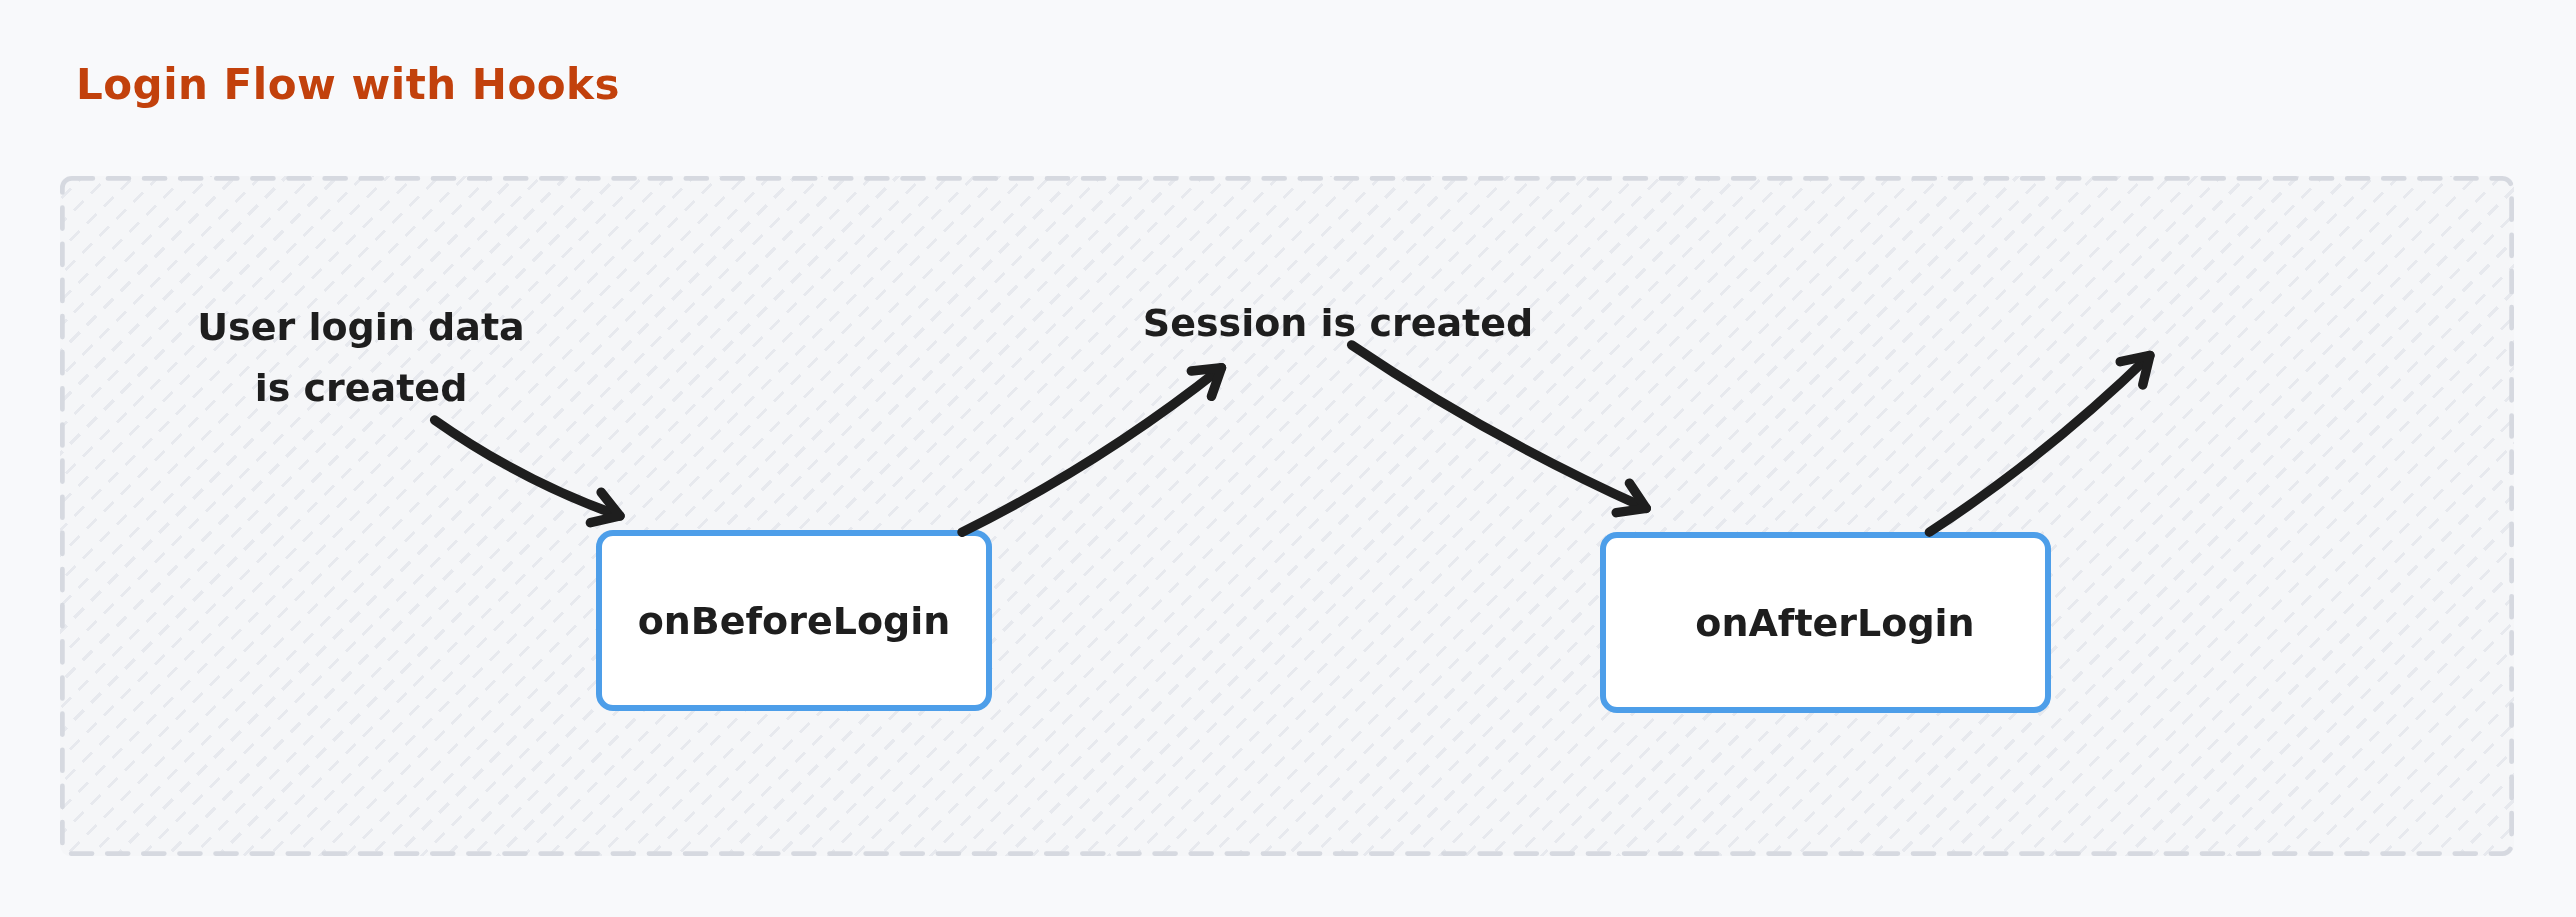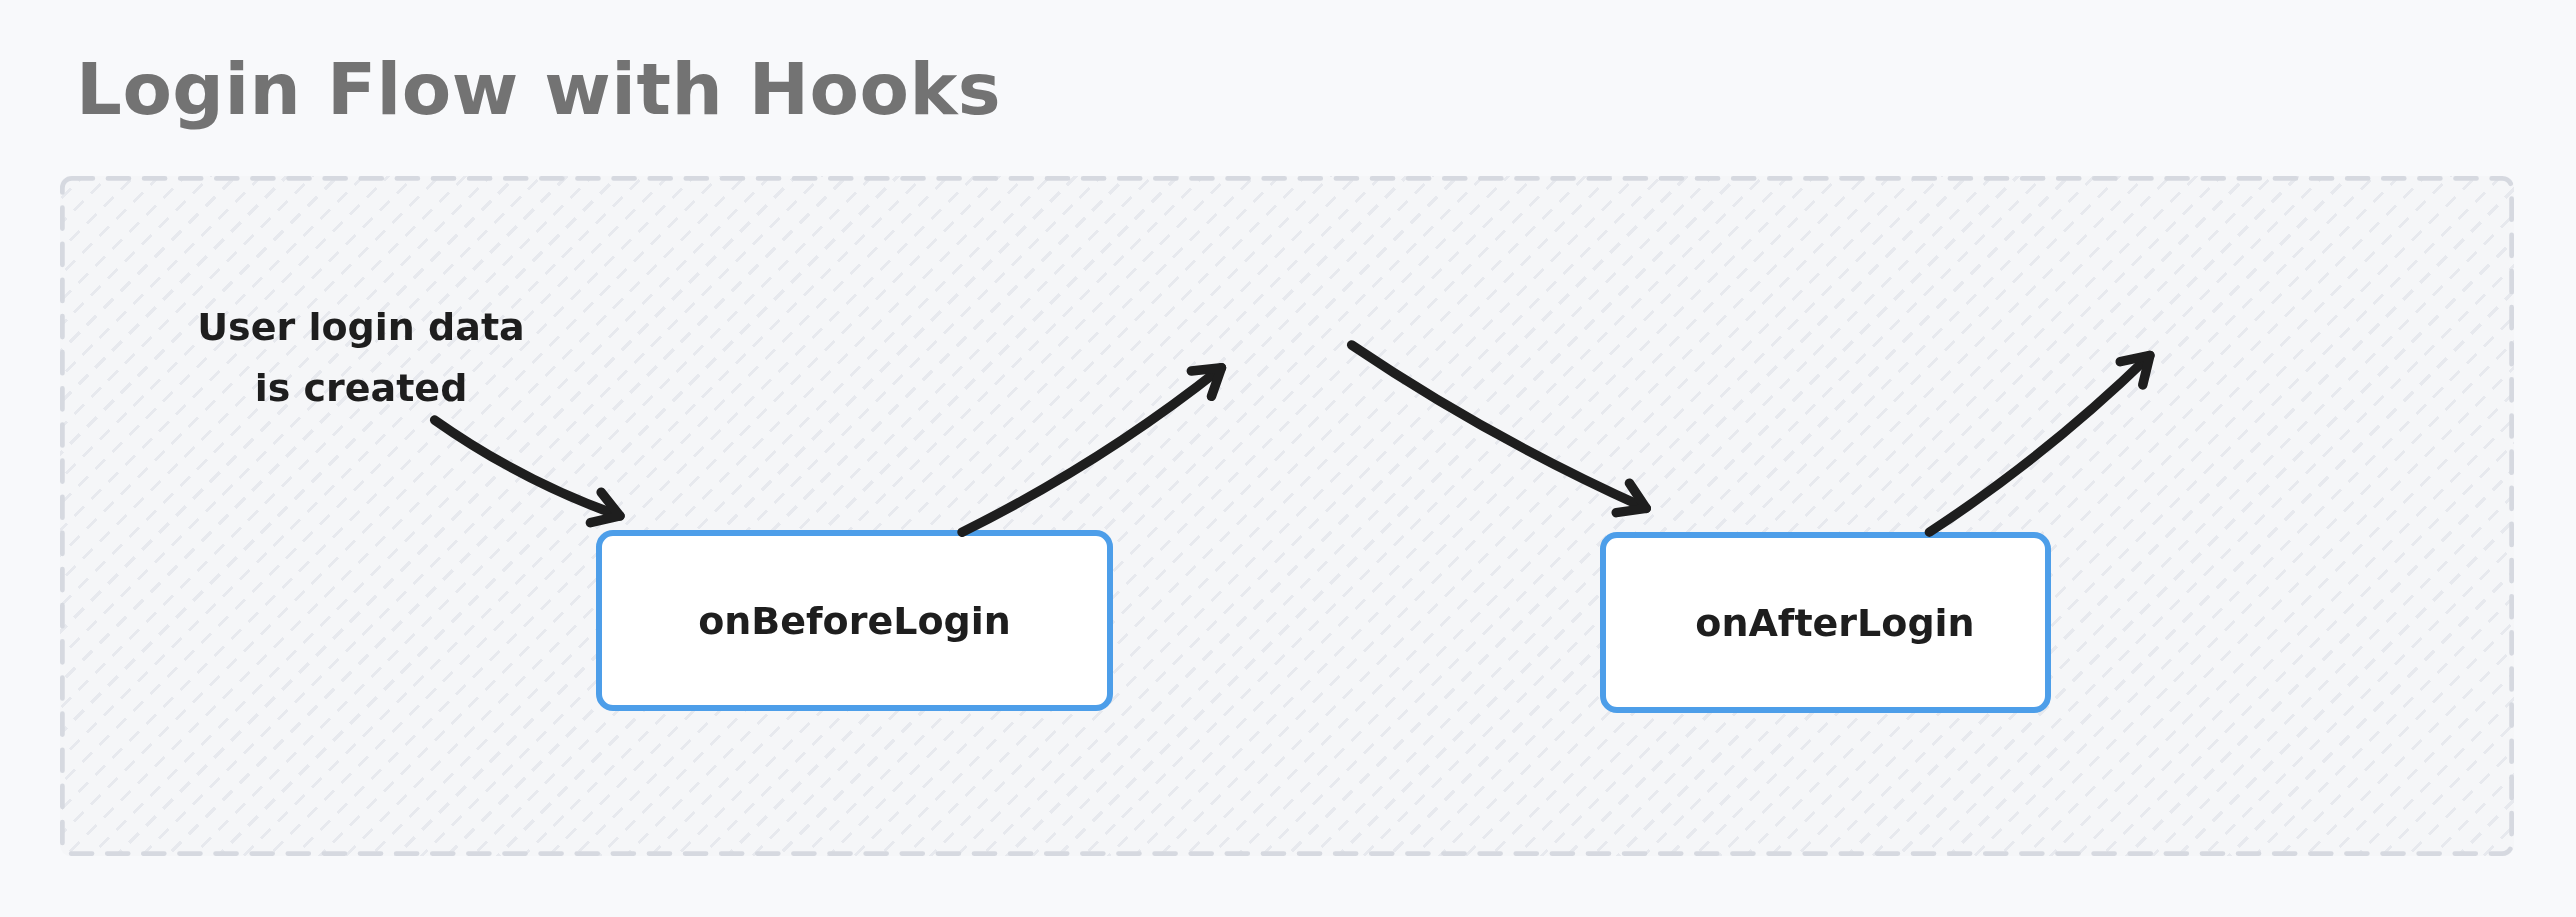--- a/index.html
+++ b/index.html
@@ -7,24 +7,24 @@
     width: 2576px; height: 917px;
     background: #f8f9fb;
     font-family: "DejaVu Sans", sans-serif;
     position: relative;
     overflow: hidden;
   }
   .page { position: absolute; inset: 0; }
 
   .title {
     position: absolute;
-    left: 76px; top: 47px;
-    font-size: 72px;
+    left: 76px; top: 60px;
+    font-size: 42px;
     font-weight: 700;
-    color: #737373;
+    color: #c2410c;
     letter-spacing: 0.5px;
     white-space: nowrap;
   }
 
   .canvas {
     position: absolute;
     left: 60px; top: 176px;
     width: 2454px; height: 680px;
     border-radius: 11.4px;
     background-color: #f5f6f8;
@@ -36,21 +36,21 @@
   .canvas-border { position: absolute; inset: 0; width: 100%; height: 100%; }
 
   .node {
     position: absolute;
     background: #ffffff;
     border: 6.7px solid #4d9ee9;
     border-radius: 17px;
     display: flex; align-items: center; justify-content: center;
     box-sizing: border-box;
   }
-  .node-before { left: 596px; top: 530px; width: 517px; height: 181px; }
+  .node-before { left: 596px; top: 530px; width: 396px; height: 181px; }
   .node-after  { left: 1600px; top: 532px; width: 451px; height: 181px; padding-left: 19px; }
   .node-label {
     font-size: 38px; font-weight: 700; color: #1e1e1e;
     white-space: nowrap;
   }
 
   .annotation {
     position: absolute;
     transform: translateX(-50%);
     font-size: 38px; font-weight: 700; color: #1e1e1e;
@@ -87,20 +87,23 @@
     <svg class="canvas-border" viewBox="0 0 2582 715" preserveAspectRatio="none">
       <rect x="2.5" y="2.5" width="2577" height="710" rx="10" ry="10" fill="none" stroke="#d6d9e0" stroke-width="5" stroke-dasharray="22 16" stroke-linecap="round"></rect>
     </svg>
   </div>
 
   <div class="annotation ann-login-data">
     <span>User login data</span><br>
     <span>is created</span>
   </div>
 
+  <div class="annotation ann-session">
+    <span>Session is created</span>
+  </div>
 
 
   <div class="node node-before">
     <span class="node-label">onBeforeLogin</span>
   </div>
 
   <div class="node node-after">
     <span class="node-label">onAfterLogin</span>
   </div>
 

